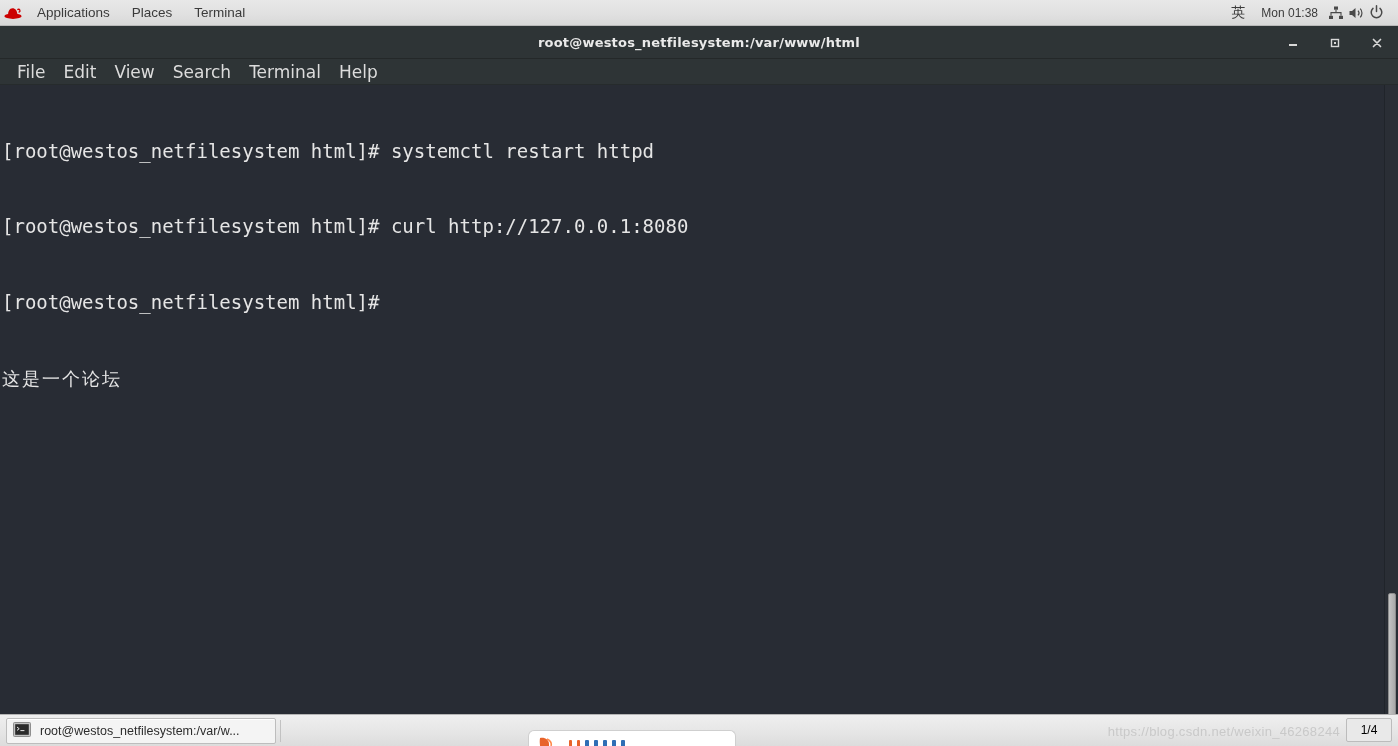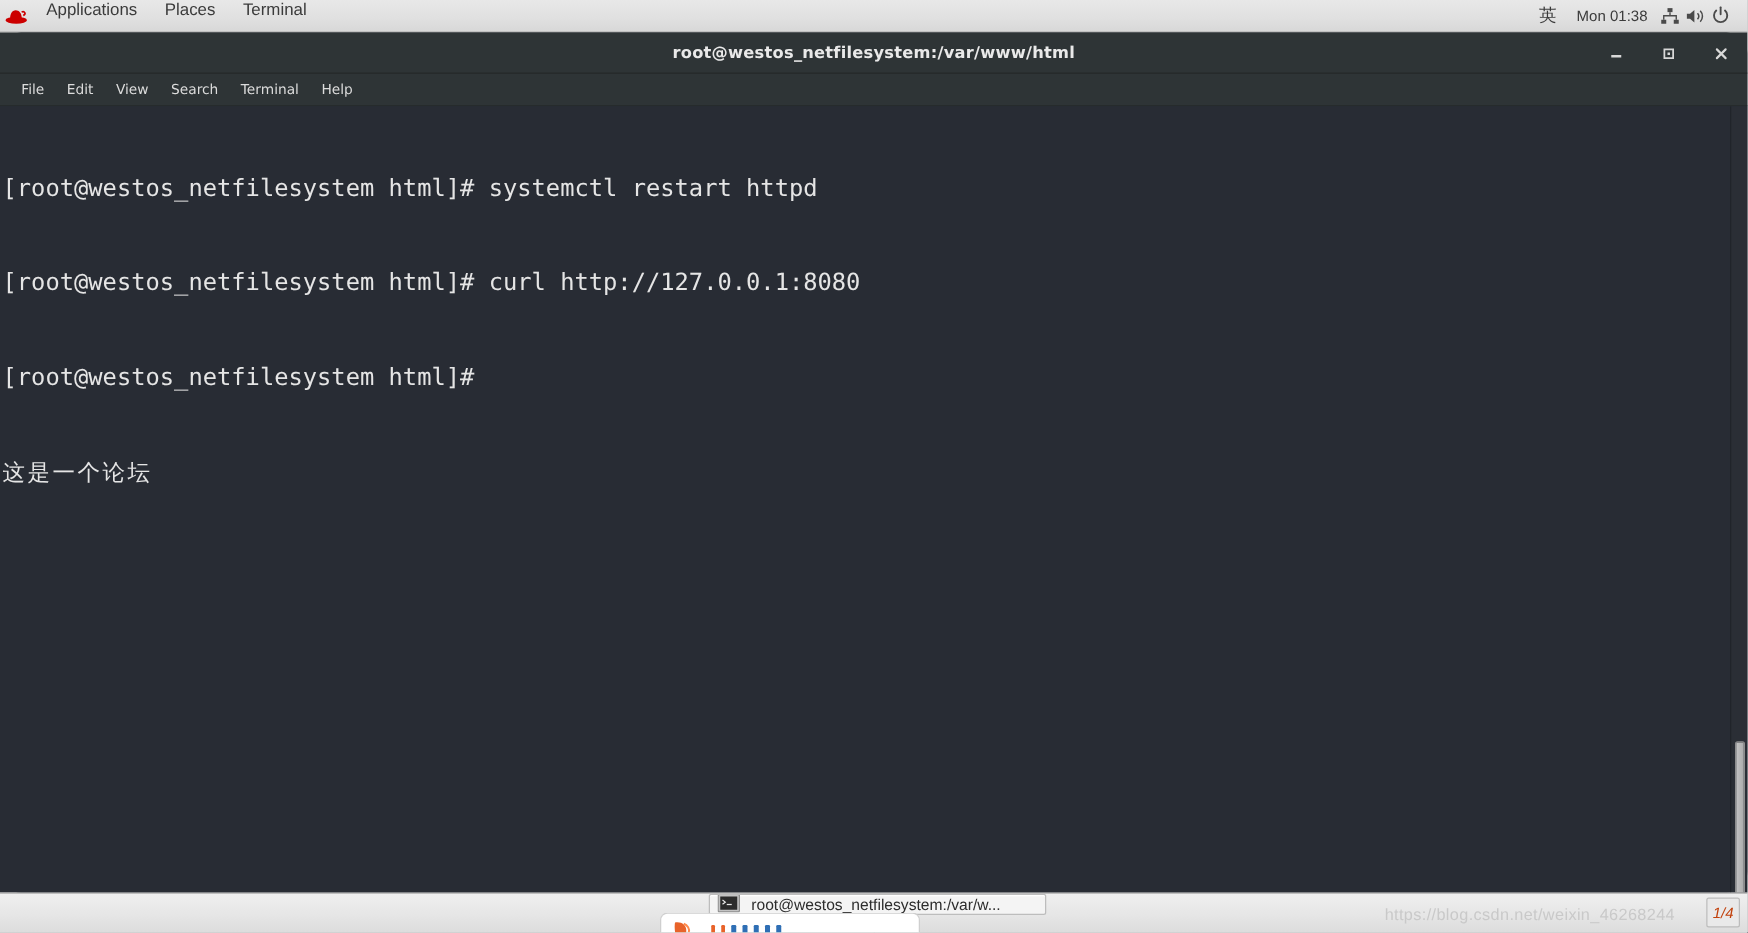--- a/index.html
+++ b/index.html
@@ -15,36 +15,36 @@
   .top-panel {
     position:absolute; left:0; top:0; width:1398px; height:26px;
     background:linear-gradient(to bottom,#e8e8e8 0%, #e0e0e0 60%, #d8d8d8 100%);
     border-bottom:1px solid #b9b9b9;
     display:flex; align-items:center;
   }
   .panel-left { display:flex; align-items:center; height:100%; }
   .panel-right { display:flex; align-items:center; height:100%; margin-left:auto; padding-right:12px; }
   .rh-logo { width:26px; height:26px; display:flex; align-items:center; justify-content:center; }
   .menu-item {
-    height:100%; display:flex; 
+    height:100%; display:flex; align-items:center;
     padding:0 11px; font-size:13.5px; color:#3b3b3b; white-space:nowrap;
     cursor:default;
   }
   .tray-item {
     height:100%; display:flex; align-items:center; padding:0 8px;
     font-size:12px; color:#3b3b3b; white-space:nowrap;
   }
   .tray-item.ime { font-family:"DejaVu Sans", sans-serif; font-size:14px; }
   .tray-icon { width:20px; height:26px; display:flex; align-items:center; justify-content:center; }
 
   
   .term-window {
     position:absolute; left:0; top:26px; width:1398px; height:688px;
     background:#282c34;
-    display:flex; flex-direction:column;border-radius:17px;
+    display:flex; flex-direction:column;
   }
   .titlebar {
     position:relative; height:33px; flex:0 0 33px;
     background:#2e3436;
     border-bottom:1px solid #242829;
     display:flex; align-items:center; justify-content:center;
   }
   .titlebar-text {
     font-size:13px; font-weight:bold; color:#e9e9e9; letter-spacing:0.2px;
     font-family:"DejaVu Sans", sans-serif;
@@ -57,21 +57,21 @@
     width:22px; height:22px; display:flex; align-items:center; justify-content:center;
     color:#d8d8d8; font-size:13px; cursor:pointer;
   }
 
   .menubar {
     height:26px; flex:0 0 26px; background:#2e3436;
     display:flex; align-items:center; padding-left:8px;
     border-bottom:1px solid #262b2c;
   }
   .menubar .mb-item {
-    font-size:11px; color:#dcdcdc; padding:3px 9px; cursor:default;
+    font-size:17px; color:#dcdcdc; padding:3px 9px; cursor:default;
     font-family:"DejaVu Sans", sans-serif;
   }
 
   .term-body {
     position:relative; flex:1 1 auto; background:#282c34; overflow:hidden;
   }
   .term-text {
     position:absolute; left:2px; top:3px; right:16px;
     font-family:"DejaVu Sans Mono", monospace;
     font-size:19px; line-height:25.3px;
@@ -92,21 +92,21 @@
     background:linear-gradient(to right,#c4c4c4,#aaaaaa);
     border:1px solid #8d8d8d; border-radius:2px;
     cursor:pointer;
   }
 
   
   .taskbar {
     position:absolute; left:0; bottom:0; width:1398px; height:32px;
     background:linear-gradient(to bottom,#efefef 0%, #e6e6e6 55%, #dcdcdc 100%);
     border-top:1px solid #b4b4b4;
-    display:flex; align-items:center;flex-direction:column;
+    display:flex; align-items:center;
   }
   .task-btn {
     display:flex; align-items:center; gap:9px;
     height:26px; margin-left:6px; padding:0 10px 0 6px;
     min-width:270px; max-width:280px;
     font-size:12.5px; color:#2d2d2d; white-space:nowrap; overflow:hidden;
     cursor:pointer;
   }
   .task-btn.active {
     background:#f4f4f4;
@@ -117,24 +117,24 @@
   .task-label { overflow:hidden; text-overflow:ellipsis; }
   .task-sep { width:1px; height:22px; background:#c2c2c2; margin:0 4px; }
 
   .watermark {
     position:absolute; right:58px; bottom:7px;
     font-size:13px; color:#c9c9c9; letter-spacing:0.3px;
     font-family:"Liberation Sans", sans-serif; user-select:none;margin-top:28px;
   }
   .workspace-switcher {
     position:absolute; right:6px; bottom:4px;
-    width:27px; height:24px;
+    width:46px; height:24px;
     background:#e9e9e9; border:1px solid #bcbcbc; border-radius:2px;
     display:flex; align-items:center; justify-content:center;
-    font-size:12px; color:#c2410c; cursor:pointer;font-style:italic;
+    font-size:12px; color:#000000; cursor:pointer;
   }
 
   
   .bottom-popup {
     position:absolute; left:528px; bottom:0; width:208px; height:16px;
     background:#ffffff; border:1px solid #cfcfcf; border-bottom:none;
     border-top-left-radius:6px; border-top-right-radius:6px;
     display:flex; align-items:flex-start; gap:6px; padding:3px 8px 0 8px;
     overflow:hidden;
   }

